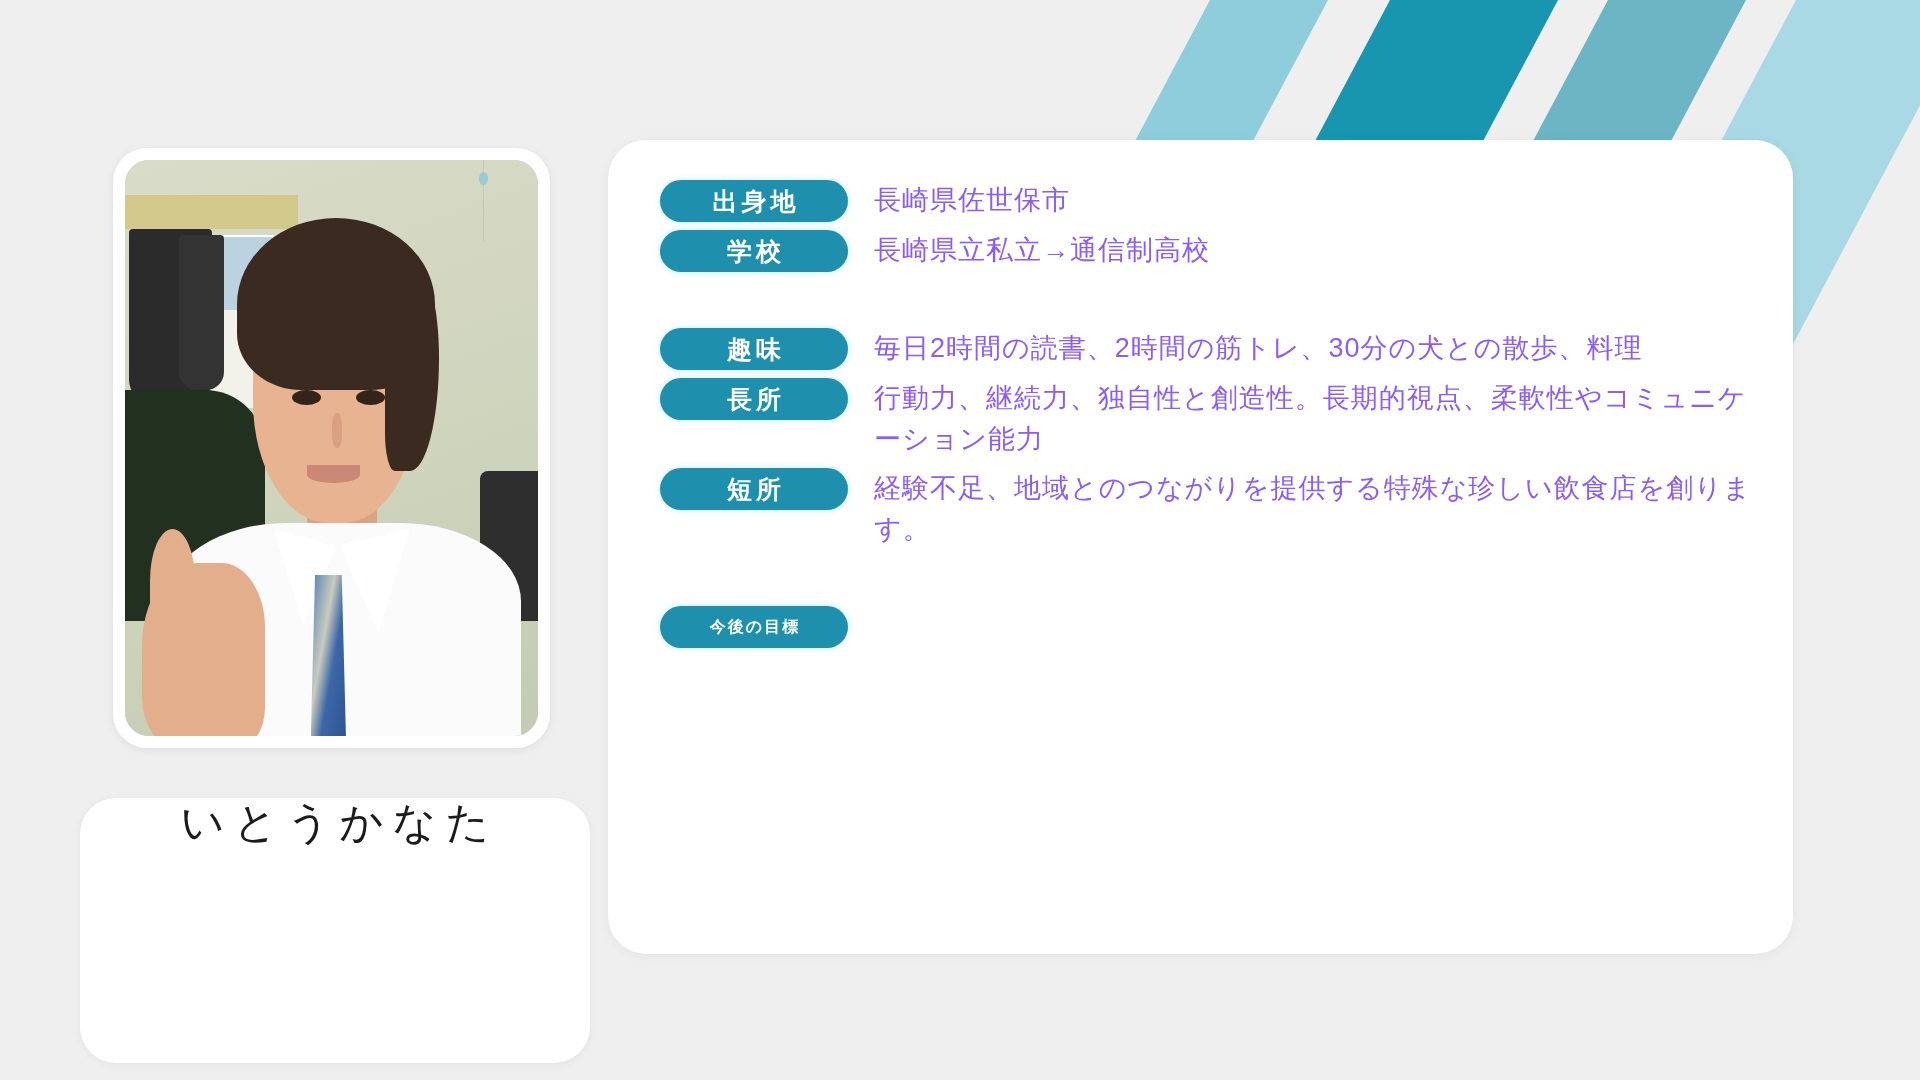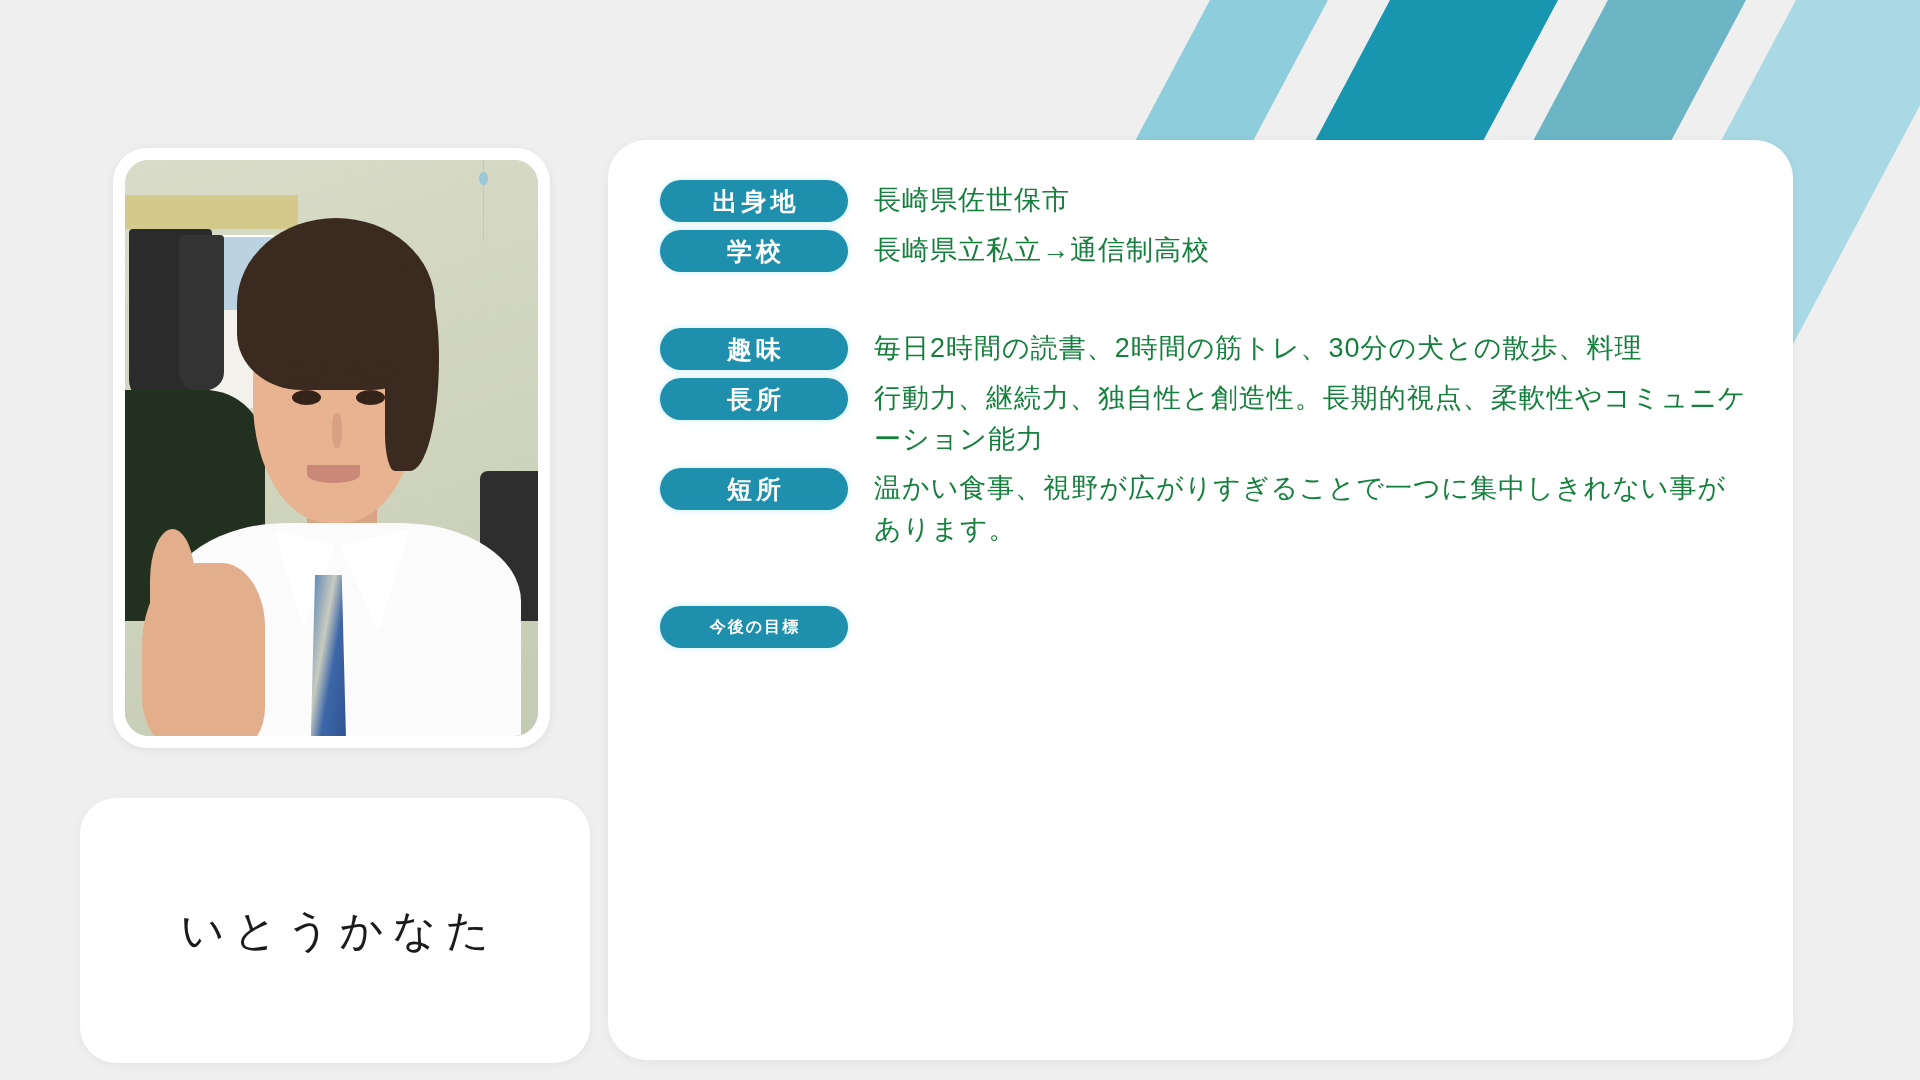--- a/index.html
+++ b/index.html
@@ -89,37 +89,37 @@
   .ph-string{ position:absolute; right:13%; top:0; width:1px; height:14%; background:#C7C7B5; }
 
   
   #name-card {
     position:absolute;
     left:80px; top:798px;
     width:510px; height:265px;
     background:#FFFFFF;
     border-radius:36px;
     display:flex; flex-direction:column;
-    align-items:center; justify-content:center;
+    align-items:center; justify-content:space-between;
     box-shadow:0 2px 10px rgba(0,0,0,0.05);
   }
   #name-kana {
     font-size:43px; letter-spacing:9px; color:#1B1B1B;
     font-weight:500; line-height:1.15; padding-left:9px;
   }
   #name-kanji {
     font-size:62px; letter-spacing:5px; color:#151515;
     font-weight:700; line-height:1.2; margin-top:6px; padding-left:5px;
   }
 
   
   #info-card {
     position:absolute;
     left:608px; top:140px;
-    width:1185px; height:920px;
+    width:1185px; height:814px;
     background:#FFFFFF;
     border-radius:38px;
     padding:38px 40px 30px 52px;
     box-shadow:0 2px 12px rgba(0,0,0,0.05);
   }
   .row {
     display:flex;
     align-items:flex-start;
     margin-bottom:6px;
   }
@@ -135,21 +135,21 @@
     font-size:25px; font-weight:700;
     letter-spacing:4px; text-indent:4px;
     margin-right:26px;
     margin-top:2px;
     box-shadow:0 0 6px rgba(140,220,240,.55);
   }
   .badge.wide { letter-spacing:2px; text-indent:2px; font-size:16px; }
   .value {
     font-size:27px;
     line-height:1.52;
-    color:#15803d;
+    color:#8b5cf6;
     letter-spacing:1px;
     padding-top:2px;
     max-width:940px;
   }
   .para {
     font-size:27px;
     line-height:1.52;
     color:#111111;
     letter-spacing:1px;
     margin-left:214px;
@@ -225,21 +225,21 @@
       <div class="value">毎日2時間の読書、2時間の筋トレ、30分の犬との散歩、料理</div>
     </div>
 
     <div class="row">
       <div class="badge">長所</div>
       <div class="value">行動力、継続力、独自性と創造性。長期的視点、柔軟性やコミュニケーション能力</div>
     </div>
 
     <div class="row">
       <div class="badge">短所</div>
-      <div class="value">温かい食事、視野が広がりすぎることで一つに集中しきれない事があります。</div>
+      <div class="value">経験不足、地域とのつながりを提供する特殊な珍しい飲食店を創ります。</div>
     </div>
 
     <div class="row gap-top">
       <div class="badge wide">今後の目標</div>
     </div>
 
 
   </div>
 
 </div>

